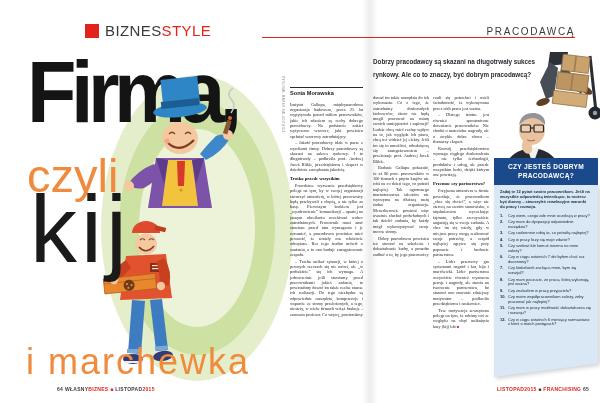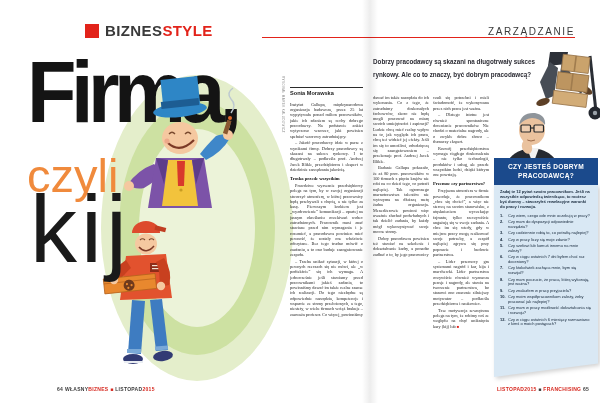--- a/index.html
+++ b/index.html
@@ -1,20 +1,20 @@
 <!DOCTYPE html>
 <html lang="pl"><head>
 <meta charset="utf-8">
 <style>
   html,body{margin:0;padding:0;background:#ffffff;}
   .spread{position:relative;width:600px;height:403px;background:#ffffff;overflow:hidden;
           font-family:"Liberation Sans",sans-serif;color:#1c1c1c;}
   
   .brand-square{position:absolute;left:85px;top:24px;width:14px;height:14px;background:#e2231a;}
-  .brand{position:absolute;left:105px;top:22px;font-size:15px;font-weight:700;letter-spacing:.4px;color:#3a3a3a;}
+  .brand{position:absolute;left:105px;top:22px;font-size:15px;font-weight:400;letter-spacing:.4px;color:#3a3a3a;}
   .brand .red{color:#e2231a;}
   .rule-red{position:absolute;left:262px;top:37px;width:313px;height:1px;background:#e2231a;}
   .section{position:absolute;top:26px;left:0;width:575px;text-align:right;font-size:10px;
            letter-spacing:1.6px;color:#3a3a3a;font-weight:400;}
   
   .gutter{position:absolute;left:362px;top:0;width:16px;height:403px;
           background:linear-gradient(90deg,rgba(0,0,0,0),rgba(0,0,0,.07) 50%,rgba(0,0,0,0));}
   
   .t-firma{position:absolute;left:27px;top:48px;font-size:88px;line-height:88px;font-weight:700;
            letter-spacing:-6px;color:#141414;transform:scaleX(.92);transform-origin:left top;z-index:2;}
@@ -67,33 +67,34 @@
 </head>
 <body>
 
 <div class="spread">
 
   <div class="brand-square"></div>
   <div class="brand">
     <span>BIZNES</span><span class="red">STYLE</span>
   </div>
   <div class="rule-red"></div>
-  <div class="section">ZARZĄDZANIE</div>
+  <div class="section">PRACODAWCĄ</div>
 
   <div class="gutter"></div>
 
   <svg class="illo-blob" viewBox="0 0 198 312" xmlns="http://www.w3.org/2000/svg">
     <ellipse cx="99" cy="156" rx="96" ry="153" fill="#e4eecb"></ellipse>
     <ellipse cx="99" cy="156" rx="78" ry="127" fill="#cde1a2"></ellipse>
     <ellipse cx="99" cy="156" rx="58" ry="99" fill="#ecf3d9"></ellipse>
   </svg>
 
   <div class="t-firma"><span>Firma</span><span>,</span></div>
   <div class="t-czyli">czyli</div>
   <div class="t-kij">kij</div>
+  <div class="t-march">i marchewka</div>
 
   <svg class="illo-chars" viewBox="0 0 198 312" xmlns="http://www.w3.org/2000/svg">
     <g>
       <path d="M56,92 Q40,98 30,112 Q36,118 46,116 Q60,108 64,100 Z" fill="#7c53a8"></path>
       <circle cx="31" cy="114" r="5" fill="#f5c8a0"></circle>
       <path d="M108,88 Q124,80 132,66 Q126,60 118,64 Q108,74 102,82 Z" fill="#3f87c9"></path>
       <circle cx="130" cy="63" r="5" fill="#f5c8a0"></circle>
       <rect x="127" y="48" width="4.5" height="14" fill="#8a5730" transform="rotate(18 129 55)"></rect>
       <circle cx="132" cy="46" r="2" fill="#e06a2a"></circle>
       <path d="M133,41 q6,-8 0,-14 q-5,-6 2,-11" stroke="#bcc8d0" stroke-width="1.5" fill="none"></path>

